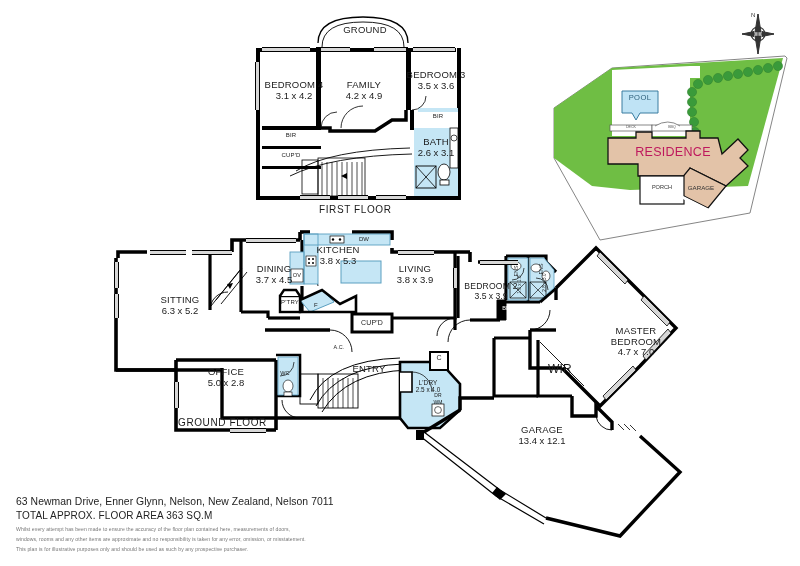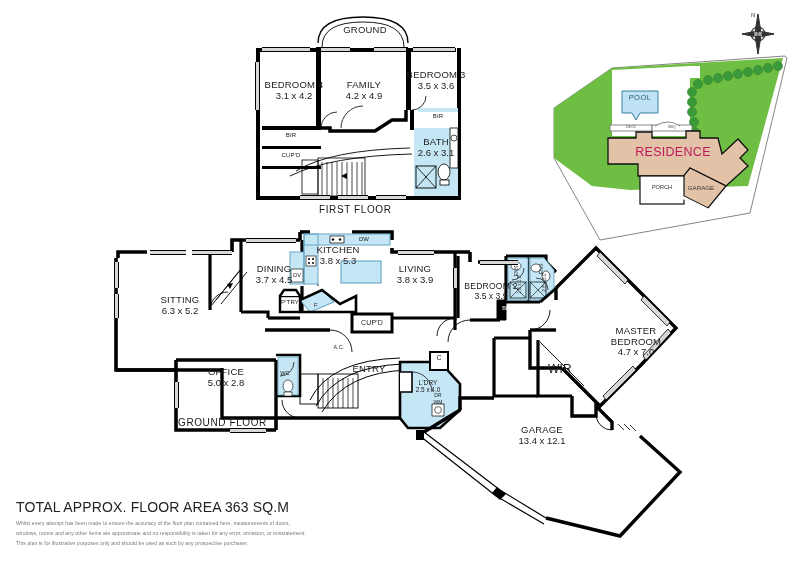--- a/index.html
+++ b/index.html
@@ -29,21 +29,21 @@
   .winv{position:absolute;background:#d7d7d7;border-left:1px solid #000;border-right:1px solid #000;box-sizing:border-box;}
   svg.ov{position:absolute;left:0;top:0;overflow:visible;}
 
   
   #site{position:absolute;left:540px;top:8px;width:255px;height:240px;}
   .sitetxt{position:absolute;white-space:nowrap;}
 
   
   #footer{position:absolute;left:16px;top:496px;width:420px;}
   #footer .addr{font-size:10.4px;color:#232323;letter-spacing:.05px;}
-  #footer .area{font-size:14px;color:#232323;letter-spacing:.15px;margin-top:3px;}
+  #footer .area{font-size:10px;color:#232323;letter-spacing:.15px;margin-top:3px;}
   #footer .disc{font-size:5.1px;color:#777;line-height:1.95;margin-top:4px;letter-spacing:.08px;}
 </style>
 </head>
 <body>
 
 <div id="stage">
 
 
   <div id="first-floor">
 
@@ -470,20 +470,21 @@
     <div class="sitetxt" style="left:211px;top:4px;font-size:6px;color:#333;">N</div>
     <div class="sitetxt" style="left:80px;top:85px;width:40px;text-align:center;font-size:7.6px;color:#2d5f7a;letter-spacing:.4px;">POOL</div>
     <div class="sitetxt" style="left:78px;top:137px;width:110px;text-align:center;font-size:12.5px;color:#be185d;letter-spacing:.3px;">RESIDENCE</div>
     <div class="sitetxt" style="left:101px;top:176px;width:42px;text-align:center;font-size:5.6px;color:#333;">PORCH</div>
     <div class="sitetxt" style="left:136px;top:176px;width:50px;text-align:center;font-size:6.2px;color:#333;">GARAGE</div>
     <div class="sitetxt" style="left:76px;top:117px;width:30px;text-align:center;font-size:3.6px;color:#555;">DECK</div>
     <div class="sitetxt" style="left:120px;top:117px;width:24px;text-align:center;font-size:3.6px;color:#555;">BBQ</div>
   </div>
 
   <div id="footer">
+    <div class="addr">63 Newman Drive, Enner Glynn, Nelson, New Zealand, Nelson 7011</div>
     <div class="area">TOTAL APPROX. FLOOR AREA 363 SQ.M</div>
     <div class="disc">
       <div>Whilst every attempt has been made to ensure the accuracy of the floor plan contained here, measurements of doors,</div>
       <div>windows, rooms and any other items are approximate and no responsibility is taken for any error, omission, or misstatement.</div>
       <div>This plan is for illustrative purposes only and should be used as such by any prospective purchaser.</div>
     </div>
   </div>
 
 </div>
 

